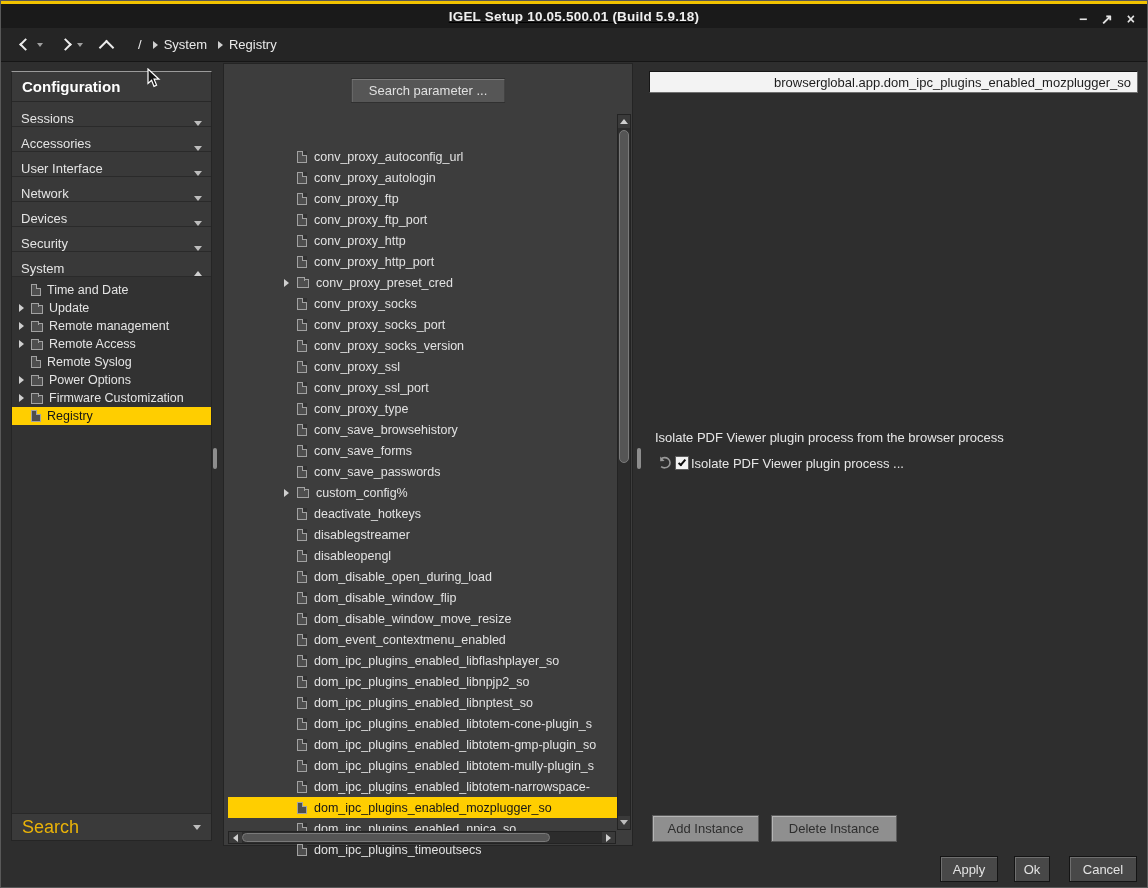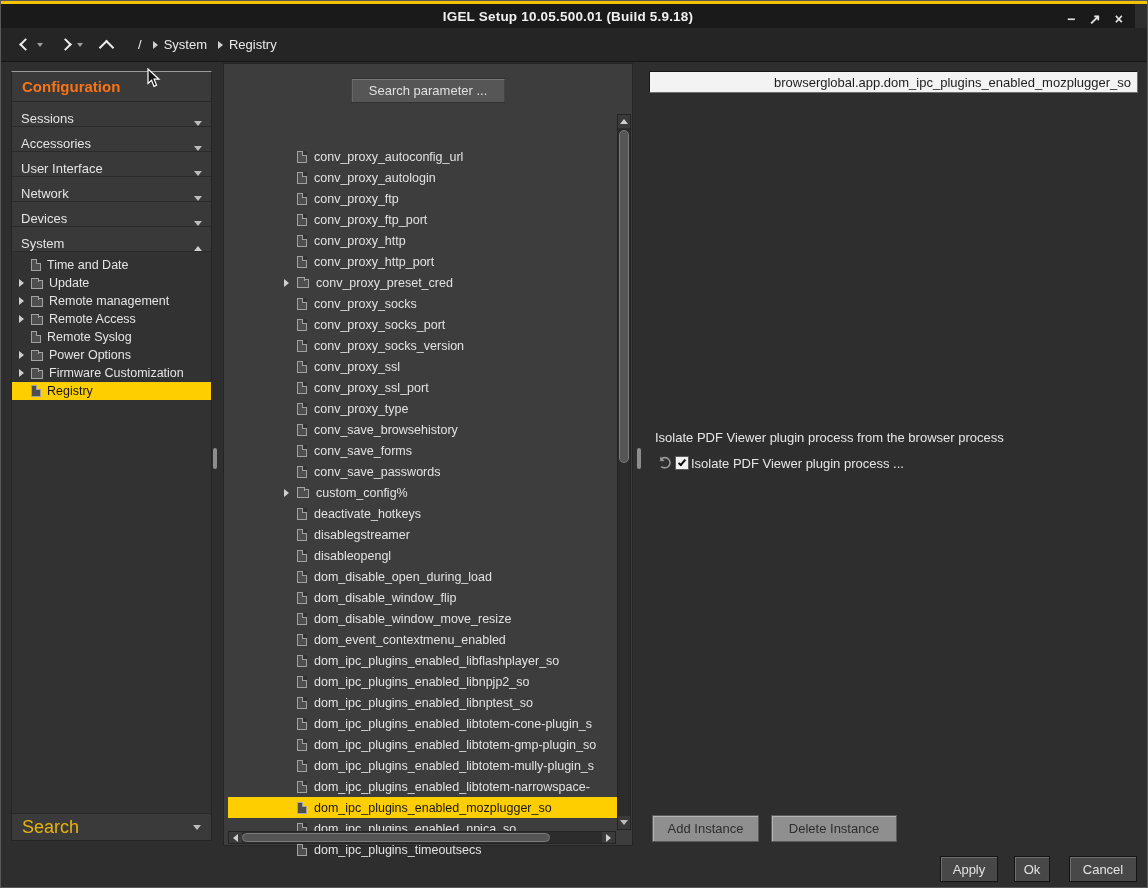--- a/index.html
+++ b/index.html
@@ -2,21 +2,21 @@
 <html style="--accent: #f2c300; --selection: #ffce00; --selection-text: #161616;"><head>
 <meta charset="utf-8">
 <style>
   :root { --accent:#f2c300; --selection:#ffce00; --selection-text:#161616; }
   * { box-sizing:border-box; margin:0; padding:0; }
   body { width:1148px; height:888px; font-family:"Liberation Sans",sans-serif; background:#222; }
   .stage { position:relative; width:1148px; height:888px; background:#2e2e2e; border:1px solid #595959; overflow:hidden; }
 
   
   .accent { position:absolute; left:0; top:0; right:0; height:3px; background:var(--accent); }
-  .titlebar { position:absolute; left:0; top:3px; right:12px; height:24px; background:#1a1a1a; display:flex; align-items:center; justify-content:center; }
+  .titlebar { position:absolute; left:0; top:3px; right:0; height:24px; background:#1a1a1a; display:flex; align-items:center; justify-content:center;text-decoration:underline; }
   .window-title { color:#f0f0f0; font-size:13.5px; font-weight:bold; letter-spacing:.2px; }
   .win-controls { position:absolute; right:12px; top:3px; height:24px; display:flex; align-items:center; gap:14px; }
   .ctl { color:#e5e5e5; font-size:14px; font-weight:bold; line-height:1; }
 
   .navbar { position:absolute; left:0; top:27px; right:0; height:34px; background:#252525; border-bottom:1px solid #161616; display:flex; align-items:center; padding-left:18px; }
   .nav-btn { display:flex; align-items:center; gap:7px; margin-right:18px; }
   .chev { display:inline-block; width:9px; height:9px; border:solid #ececec; border-width:0 2px 2px 0; }
   .chev.left { transform:rotate(135deg); margin-left:2px; }
   .chev.right { transform:rotate(-45deg); }
   .chev.up { width:11px; height:11px; transform:rotate(-135deg); position:relative; top:3px; }
@@ -24,21 +24,21 @@
   .tri-down { width:0; height:0; border-left:4px solid transparent; border-right:4px solid transparent; border-top:5px solid #bdbdbd; }
   .tri-up { width:0; height:0; border-left:4px solid transparent; border-right:4px solid transparent; border-bottom:5px solid #cfcfcf; }
   .tri-right { width:0; height:0; border-top:4px solid transparent; border-bottom:4px solid transparent; border-left:5px solid #cfcfcf; }
   .tri-left { width:0; height:0; border-top:4px solid transparent; border-bottom:4px solid transparent; border-right:5px solid #cfcfcf; }
   .tri-down.tiny { border-left-width:3px; border-right-width:3px; border-top-width:4px; border-top-color:#9f9f9f; }
   .bc-root { font-size:13px; color:#efefef; margin-right:11px; }
   .bc-item { display:flex; align-items:center; gap:6px; margin-right:11px; font-size:13px; color:#eaeaea; }
 
   
   .sidebar { position:absolute; left:10px; top:70px; width:201px; height:770px; background:#343434; border:1px solid #252525; border-top:1px solid #9b9b9b; display:flex; flex-direction:column; }
-  .sidebar-title { height:30px; background:#3a3a3a; border-bottom:1px solid #282828; color:#f97316; font-size:15px; font-weight:bold; display:flex; align-items:center; padding-left:10px; flex:none; }
+  .sidebar-title { height:30px; background:#3a3a3a; border-bottom:1px solid #282828; color:#ffffff; font-size:15px; font-weight:bold; display:flex; align-items:center; padding-left:10px; flex:none; }
   .acc-row { height:25px; background:#393939; border-bottom:1px solid #2a2a2a; display:flex; align-items:flex-end; padding:0 9px; flex:none; }
   .acc-label { color:#e4e4e4; font-size:13px; }
   .acc-arrow { margin-left:auto; }
   .tree { flex:1; background:#323232; padding-top:4px; overflow:hidden; }
   .tree-row { height:18px; display:flex; align-items:center; padding-left:7px; }
   .tree-row .expander { width:12px; flex:none; display:flex; }
   .tree-row.selected { background:var(--selection); }
   .tree-label { color:#e4e4e4; font-size:12.5px; margin-left:6px; white-space:nowrap; }
   .tree-row.selected .tree-label { color:var(--selection-text); }
   .sidebar-search { height:27px; background:#3a3a3a; border-top:1px solid #282828; display:flex; align-items:center; padding:0 10px; flex:none; }
@@ -154,20 +154,24 @@
   </div>
         <div class="acc-row">
     <span class="acc-label">Network</span>
     <span class="acc-arrow tri-down"></span>
   </div>
         <div class="acc-row">
     <span class="acc-label">Devices</span>
     <span class="acc-arrow tri-down"></span>
   </div>
         <div class="acc-row">
+    <span class="acc-label">Security</span>
+    <span class="acc-arrow tri-down"></span>
+  </div>
+        <div class="acc-row">
     <span class="acc-label">System</span>
     <span class="acc-arrow tri-up"></span>
   </div>
       </div>
     <div class="tree">
         <div class="tree-row">
     <span class="expander"></span>
     <span class="row-icon icon-page"></span>
     <span class="tree-label">Time and Date</span>
   </div>

